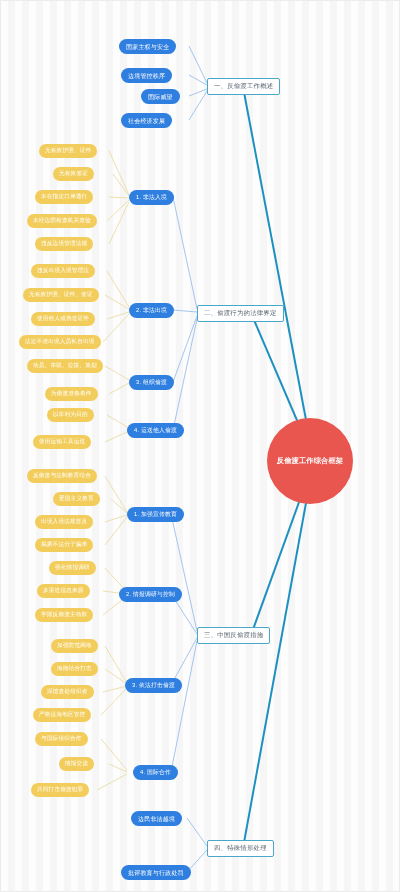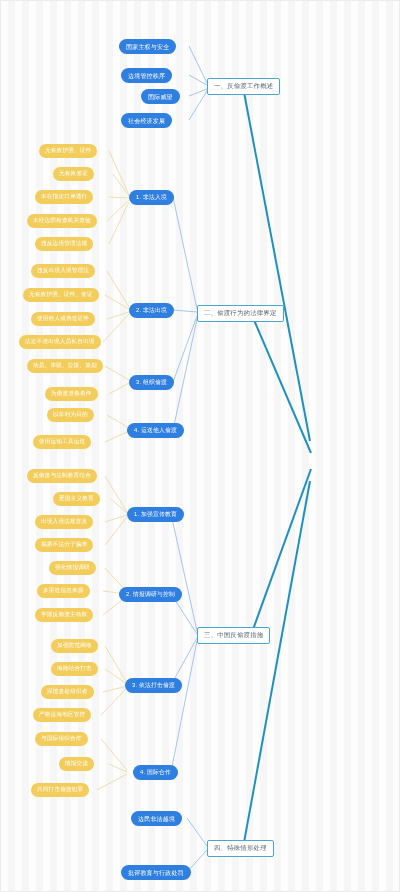--- a/index.html
+++ b/index.html
@@ -132,20 +132,21 @@
       <path d="M126 683 L104 668"></path>
       <path d="M126 685 L102 691"></path>
       <path d="M126 687 L100 714"></path>
 
       <path d="M126 769 L100 738"></path>
       <path d="M126 771 L108 763"></path>
       <path d="M126 773 L96 789"></path>
     </g>
   </svg>
 
+  <div class="node root" style="left:266px;top:417px;">反偷渡工作综合框架</div>
 
   <div class="node sect" style="left:206px;top:77px;">一、反偷渡工作概述</div>
 
   <div class="node blue" style="left:118px;top:38px;">国家主权与安全</div>
   <div class="node blue" style="left:120px;top:67px;">边境管控秩序</div>
   <div class="node blue" style="left:140px;top:88px;">国际威望</div>
   <div class="node blue" style="left:120px;top:112px;">社会经济发展</div>
 
   <div class="node sect" style="left:196px;top:304px;">二、偷渡行为的法律界定</div>
 

